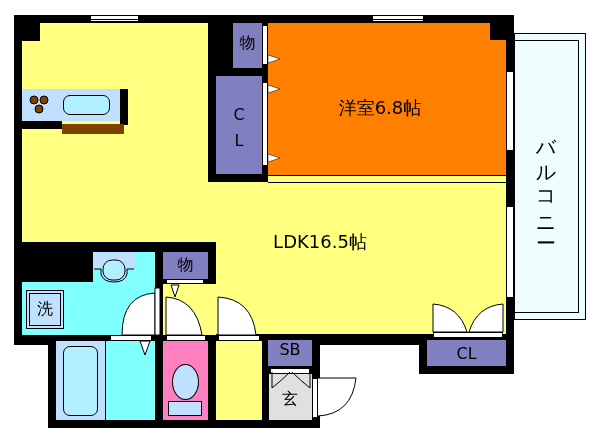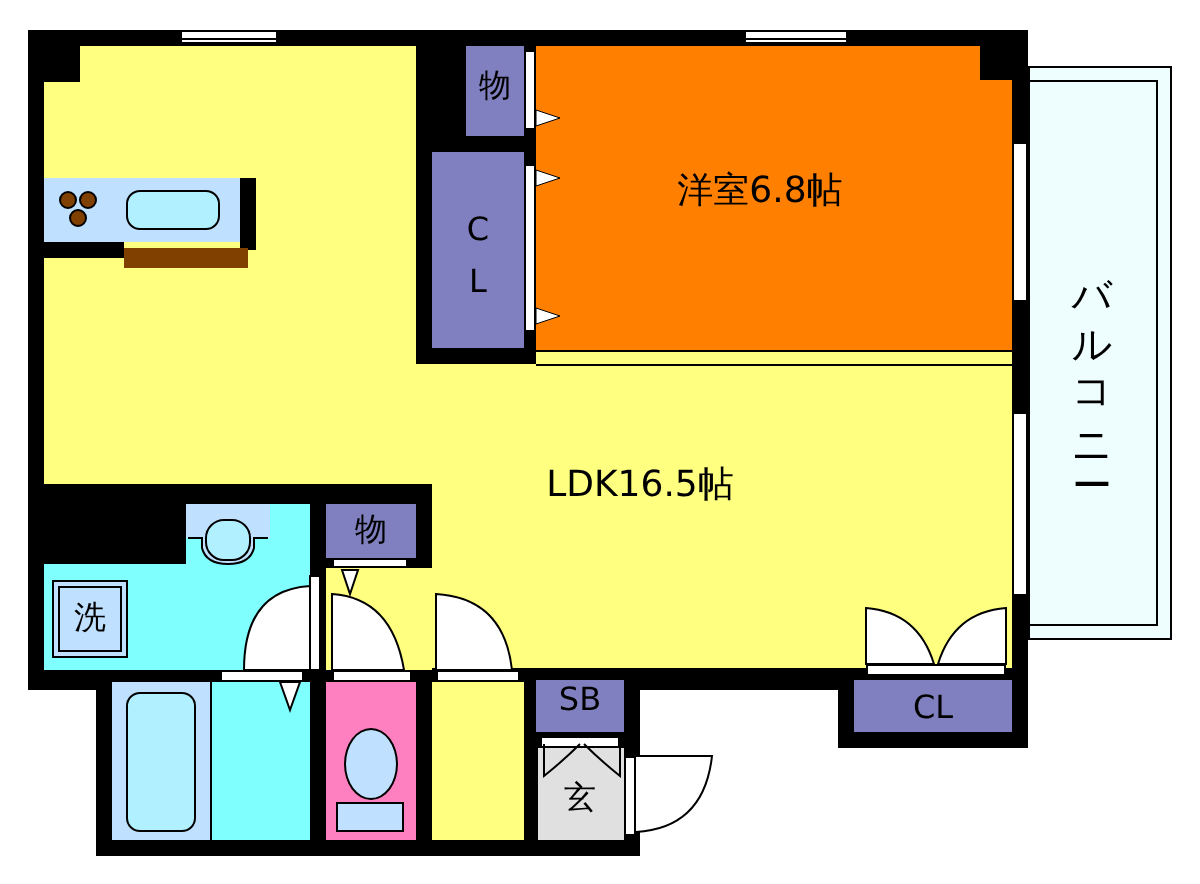--- a/index.html
+++ b/index.html
@@ -50,21 +50,21 @@
   <circle cx="16" cy="6" r="4" fill="#804000" stroke="#000" stroke-width="1"></circle>
   <circle cx="11" cy="15" r="4" fill="#804000" stroke="#000" stroke-width="1"></circle>
 </svg>
 <div class="abs" style="left:63px;top:95px;width:47px;height:20px;background:#b0f0ff;border:1px solid #000;border-radius:7px;"></div>
 
 <div class="abs win" style="left:91px;top:15px;width:47px;height:7px;"></div>
 <div class="abs win" style="left:373px;top:15px;width:50px;height:7px;"></div>
 
 <div class="abs orange" style="left:268px;top:23px;width:222px;height:152px;"></div>
 <div class="abs orange" style="left:490px;top:40px;width:16px;height:135px;"></div>
-<div class="abs label room-label" style="left:310px;top:81px;width:140px;height:28px;">洋室6.8帖</div>
+<div class="abs label room-label" style="left:310px;top:94px;width:140px;height:28px;">洋室6.8帖</div>
 
 <div class="abs purple" style="left:233px;top:23px;width:29px;height:45px;"></div>
 <div class="abs label small-label" style="left:233px;top:30px;width:29px;height:26px;">物</div>
 <div class="abs purple" style="left:216px;top:76px;width:46px;height:98px;"></div>
 <div class="abs label small-label" style="left:216px;top:104px;width:46px;height:20px;">C</div>
 <div class="abs label small-label" style="left:216px;top:130px;width:46px;height:20px;">L</div>
 
 <div class="abs" style="left:262px;top:25px;width:6px;height:40px;background:#fff;border:1px solid #000;"></div>
 <div class="abs" style="left:262px;top:82px;width:6px;height:84px;background:#fff;border:1px solid #000;"></div>
 <svg style="left:268px;top:50px;" width="20" height="120">

